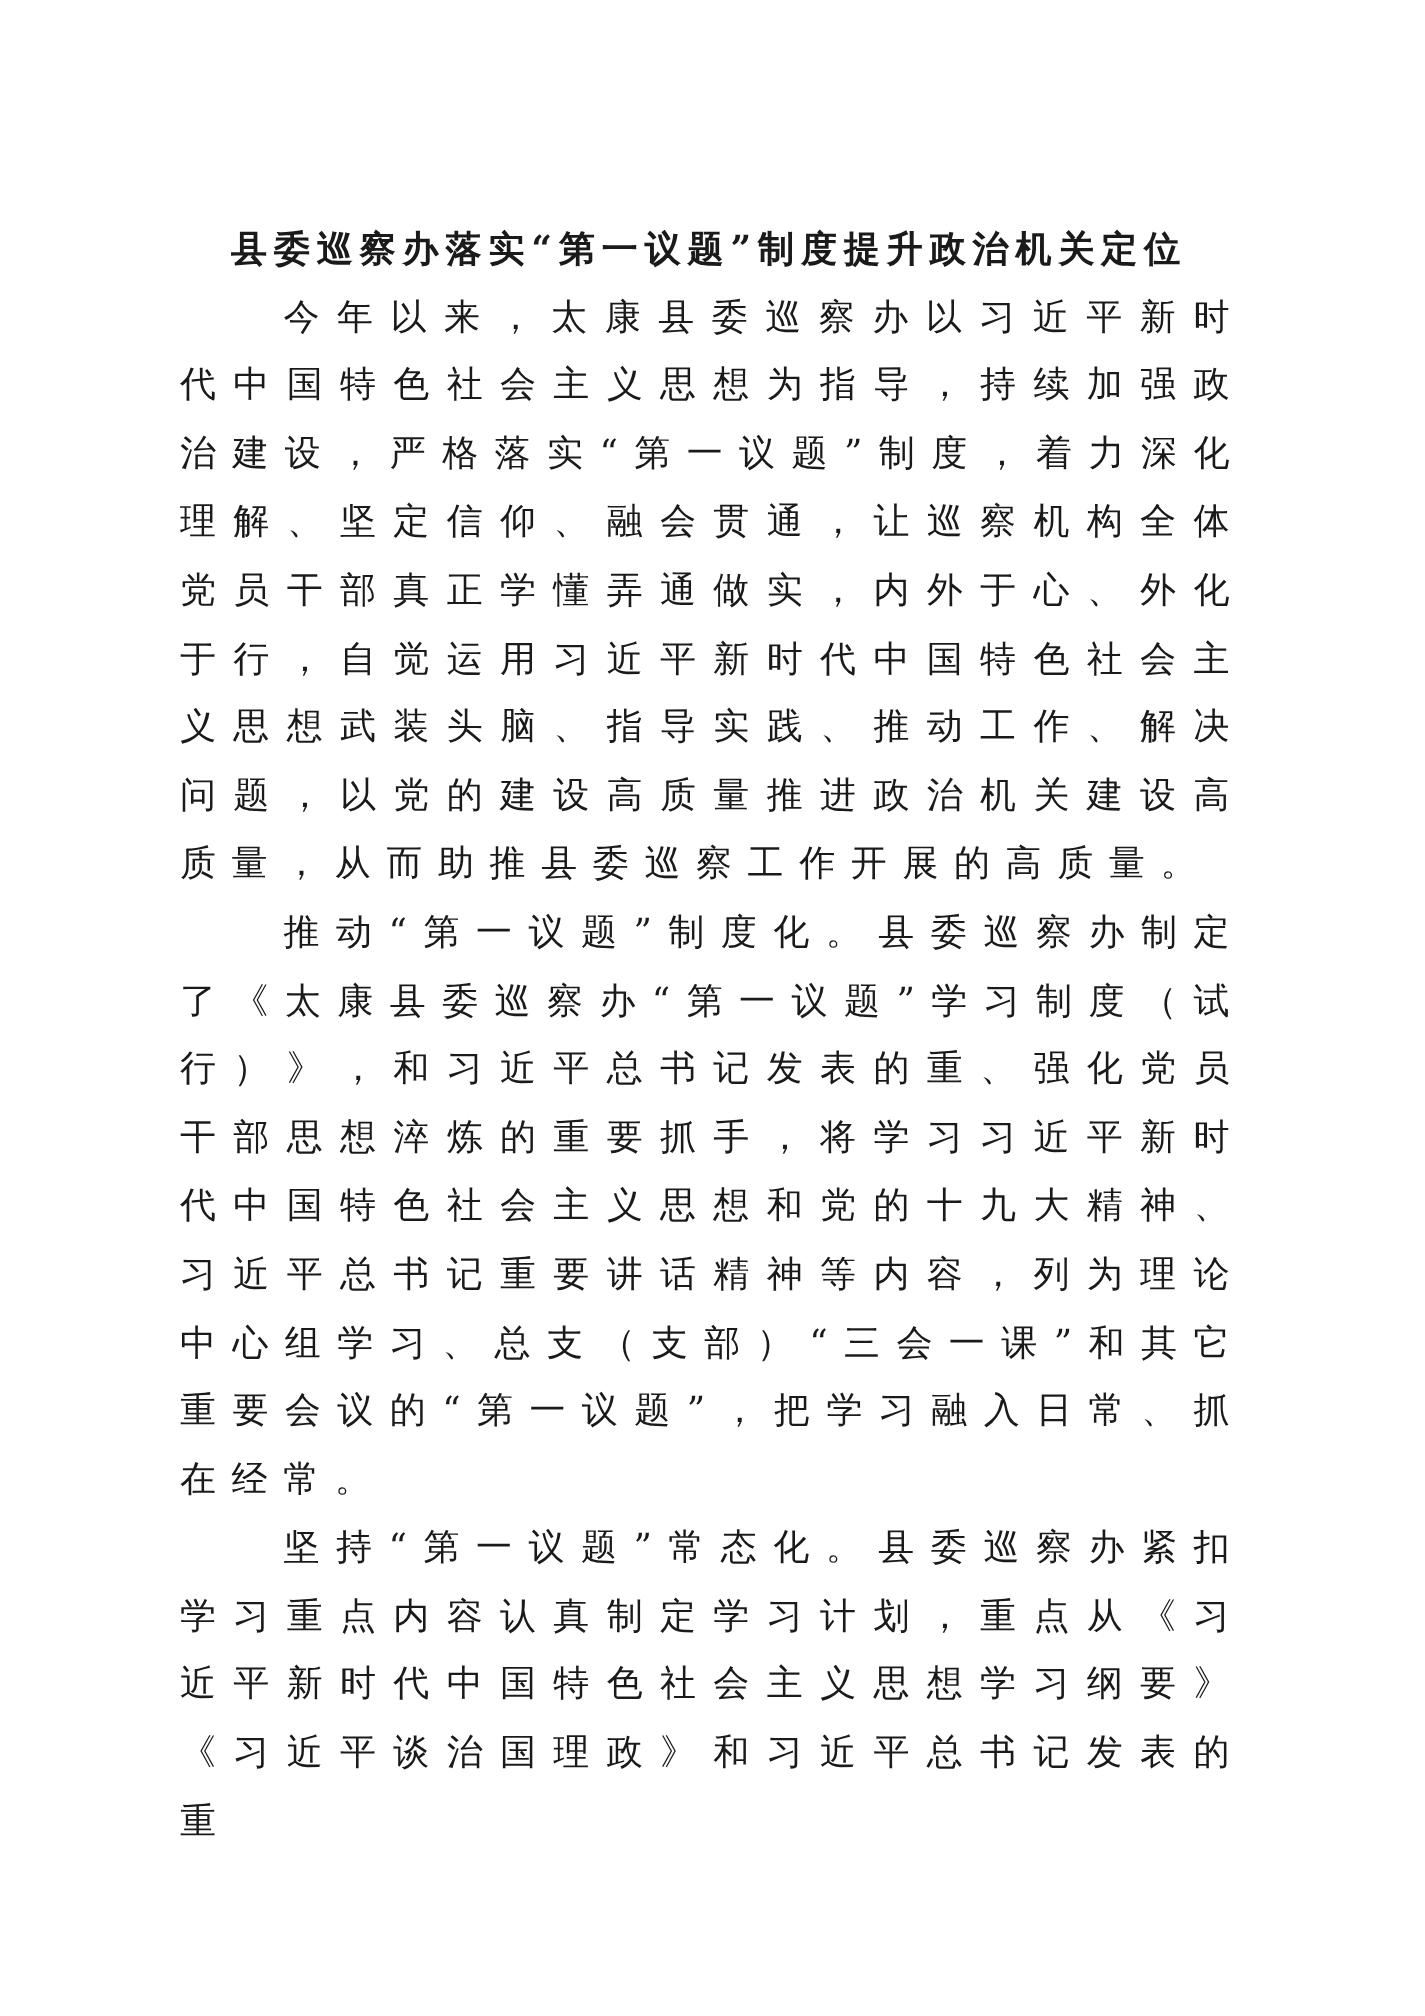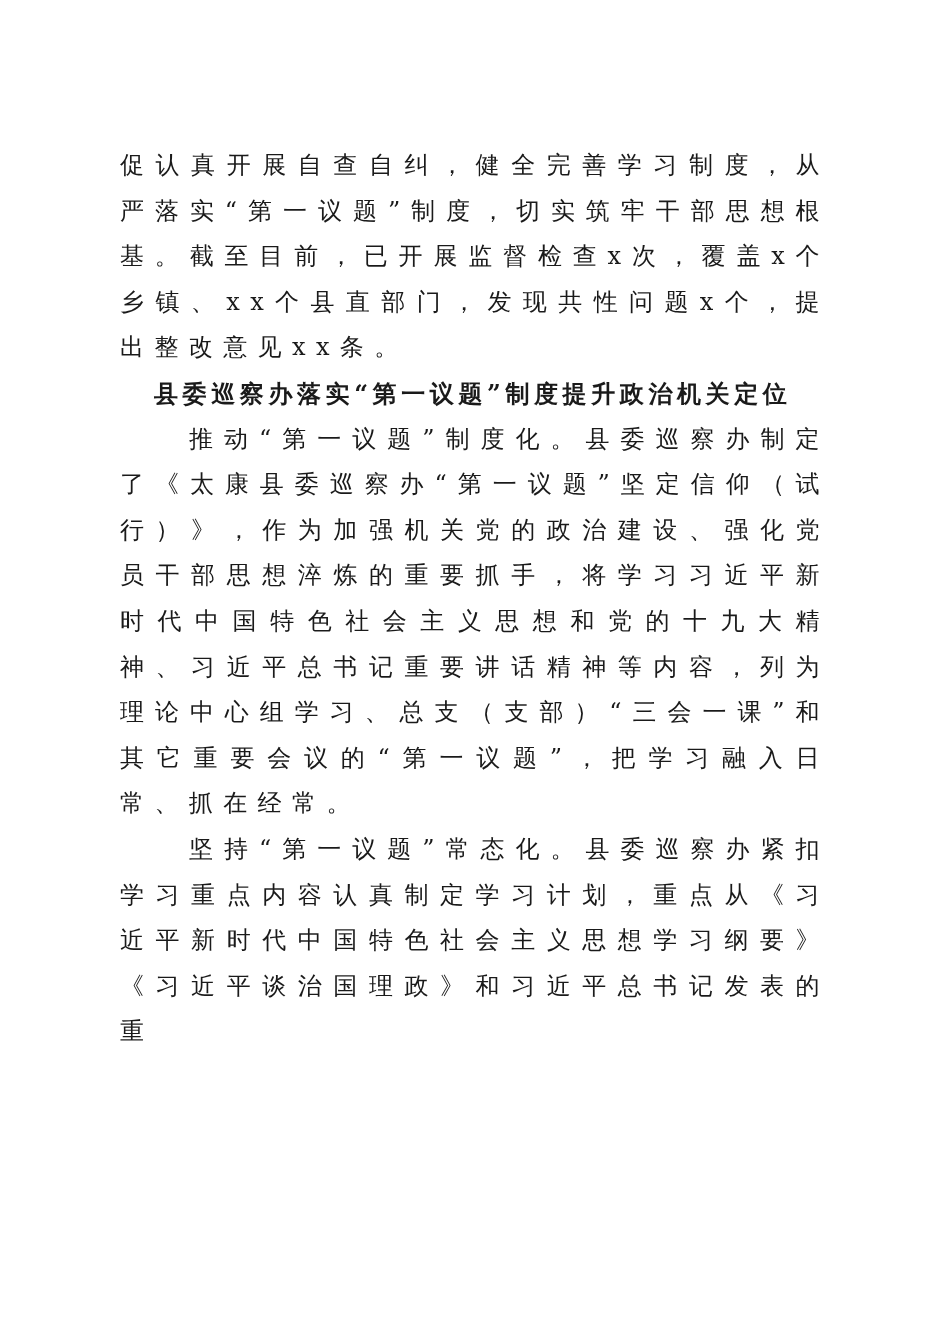--- a/index.html
+++ b/index.html
@@ -38,17 +38,17 @@
     line-height: 45.6px;
     letter-spacing: 4.6px;
     text-indent: 34px;
     font-weight: bold;
   }
 </style>
 </head>
 <body>
 
 <div class="page">
-  <p class="para">促认真开展自查自纠，健全完善学习制度，从严落实“第一议题”制度，切实筑牢干部思想根基。截至目前，已开展监督检查x次，覆盖x个乡镇、xx个县直部门，发现共性问题x个，提出整改意见xx条。</p>
   <p class="heading">县委巡察办落实“第一议题”制度提升政治机关定位</p>
-  <p class="para indent">推动“第一议题”制度化。县委巡察办制定了《太康县委巡察办“第一议题”坚定信仰（试行）》，作为加强机关党的政治建设、强化党员干部思想淬炼的重要抓手，将学习习近平新时代中国特色社会主义思想和党的十九大精神、习近平总书记重要讲话精神等内容，列为理论中心组学习、总支（支部）“三会一课”和其它重要会议的“第一议题”，把学习融入日常、抓在经常。</p>
+  <p class="para indent">今年以来，太康县委巡察办以习近平新时代中国特色社会主义思想为指导，持续加强政治建设，严格落实“第一议题”制度，着力深化理解、坚定信仰、融会贯通，让巡察机构全体党员干部真正学懂弄通做实，内外于心、外化于行，自觉运用习近平新时代中国特色社会主义思想武装头脑、指导实践、推动工作、解决问题，以党的建设高质量推进政治机关建设高质量，从而助推县委巡察工作开展的高质量。</p>
+  <p class="para indent">推动“第一议题”制度化。县委巡察办制定了《太康县委巡察办“第一议题”学习制度（试行）》，和习近平总书记发表的重、强化党员干部思想淬炼的重要抓手，将学习习近平新时代中国特色社会主义思想和党的十九大精神、习近平总书记重要讲话精神等内容，列为理论中心组学习、总支（支部）“三会一课”和其它重要会议的“第一议题”，把学习融入日常、抓在经常。</p>
   <p class="para indent">坚持“第一议题”常态化。县委巡察办紧扣学习重点内容认真制定学习计划，重点从《习近平新时代中国特色社会主义思想学习纲要》《习近平谈治国理政》和习近平总书记发表的重</p>
 </div>
 
 </body></html>

